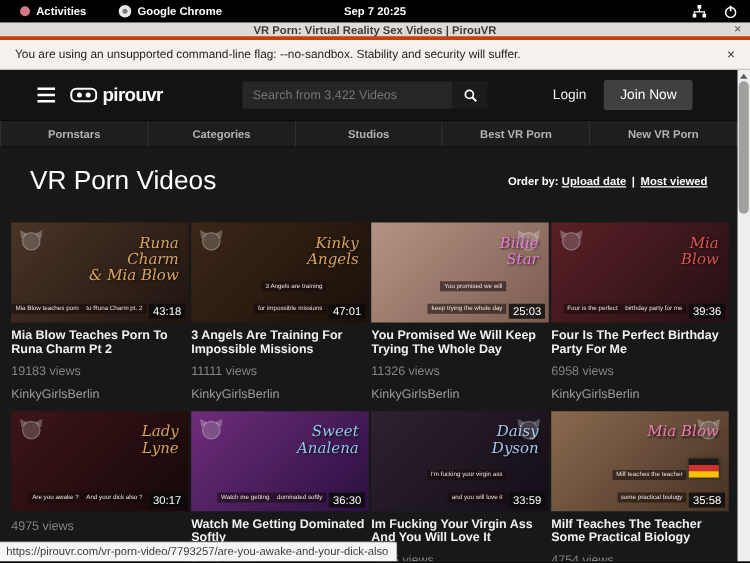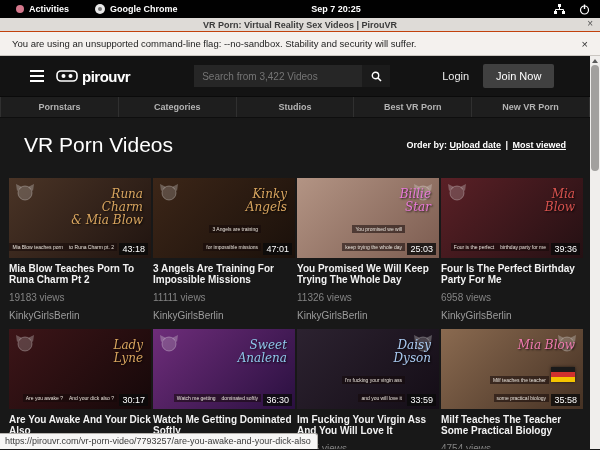--- a/index.html
+++ b/index.html
@@ -9,26 +9,26 @@
 
   
   .sysbar { height:18px; background:#010101; color:#fff; display:flex;
             align-items:center; font-size:9px; font-weight:bold; position:relative; }
   .sys-activities { display:flex; align-items:center; gap:5px; margin-left:16px; cursor:pointer; }
   .rec-dot { width:8px; height:8px; border-radius:50%; background:#d4788c; display:inline-block; }
   .sys-app { display:flex; align-items:center; gap:5px; margin-left:26px; cursor:pointer; }
   .chrome-ico { width:10px; height:10px; border-radius:50%; background:#e8e8e8; position:relative; }
   .chrome-ico::after { content:""; position:absolute; left:3px; top:3px; width:4px; height:4px;
             border-radius:50%; background:#777; }
-  .sys-clock { position:absolute; left:50%; transform:translateX(-50%);margin-left:36px; }
+  .sys-clock { position:absolute; left:50%; transform:translateX(-50%); }
   .sys-right { margin-left:auto; display:flex; align-items:center; gap:14px; margin-right:10px; }
 
   
   .tabbar { height:14px; background:#dedbd7; display:flex; align-items:center;
-            justify-content:center; position:relative; border-bottom:1px solid #c2410c; }
+            justify-content:center; position:relative; border-bottom:3px solid #c2410c; }
   .tab-title { font-size:9px; font-weight:bold; color:#3b3b3b; }
   .tab-close { position:absolute; right:7px; top:0px; font-size:10px; color:#555; cursor:pointer; }
 
   
   .warnbar { height:24px; background:#f4f1ee; border-bottom:1px solid #cac6c1;
              display:flex; align-items:center; padding:0 12px; }
   .warn-text { font-size:9.5px; color:#1d1d1d; }
   .warn-close { margin-left:auto; font-size:11px; color:#333; cursor:pointer; }
 
   
@@ -281,21 +281,20 @@
         <circle cx="10" cy="10" r="7" fill="rgba(230,230,230,.35)" stroke="rgba(255,255,255,.5)"></circle>
       </svg>
       <div class="ovtext" style="color: rgb(216, 165, 95);">
                 <div>Lady</div>
                 <div>Lyne</div>
               </div>
 
       <div class="caption"><div>Are you awake ?</div><div>And your dick also ?</div></div>
       <span class="duration">30:17</span>
     </div>
-    <div class="vtitle">Are You Awake And Your Dick Also</div>
     <div class="vviews">4975 views</div>
     <div class="vstudio"></div>
   </div>
 
   <div class="card">
     <div class="thumb" style="background: linear-gradient(135deg, rgb(110, 45, 122) 0%, rgb(42, 16, 64) 100%); padding-left: 20px;">
       <svg class="catlogo" width="20" height="18" viewBox="0 0 20 18">
         <path d="M2 8 L1 1 L7 4 Z" fill="rgba(230,230,230,.5)"></path>
         <path d="M18 8 L19 1 L13 4 Z" fill="rgba(230,230,230,.5)"></path>
         <circle cx="10" cy="10" r="7" fill="rgba(230,230,230,.35)" stroke="rgba(255,255,255,.5)"></circle>

